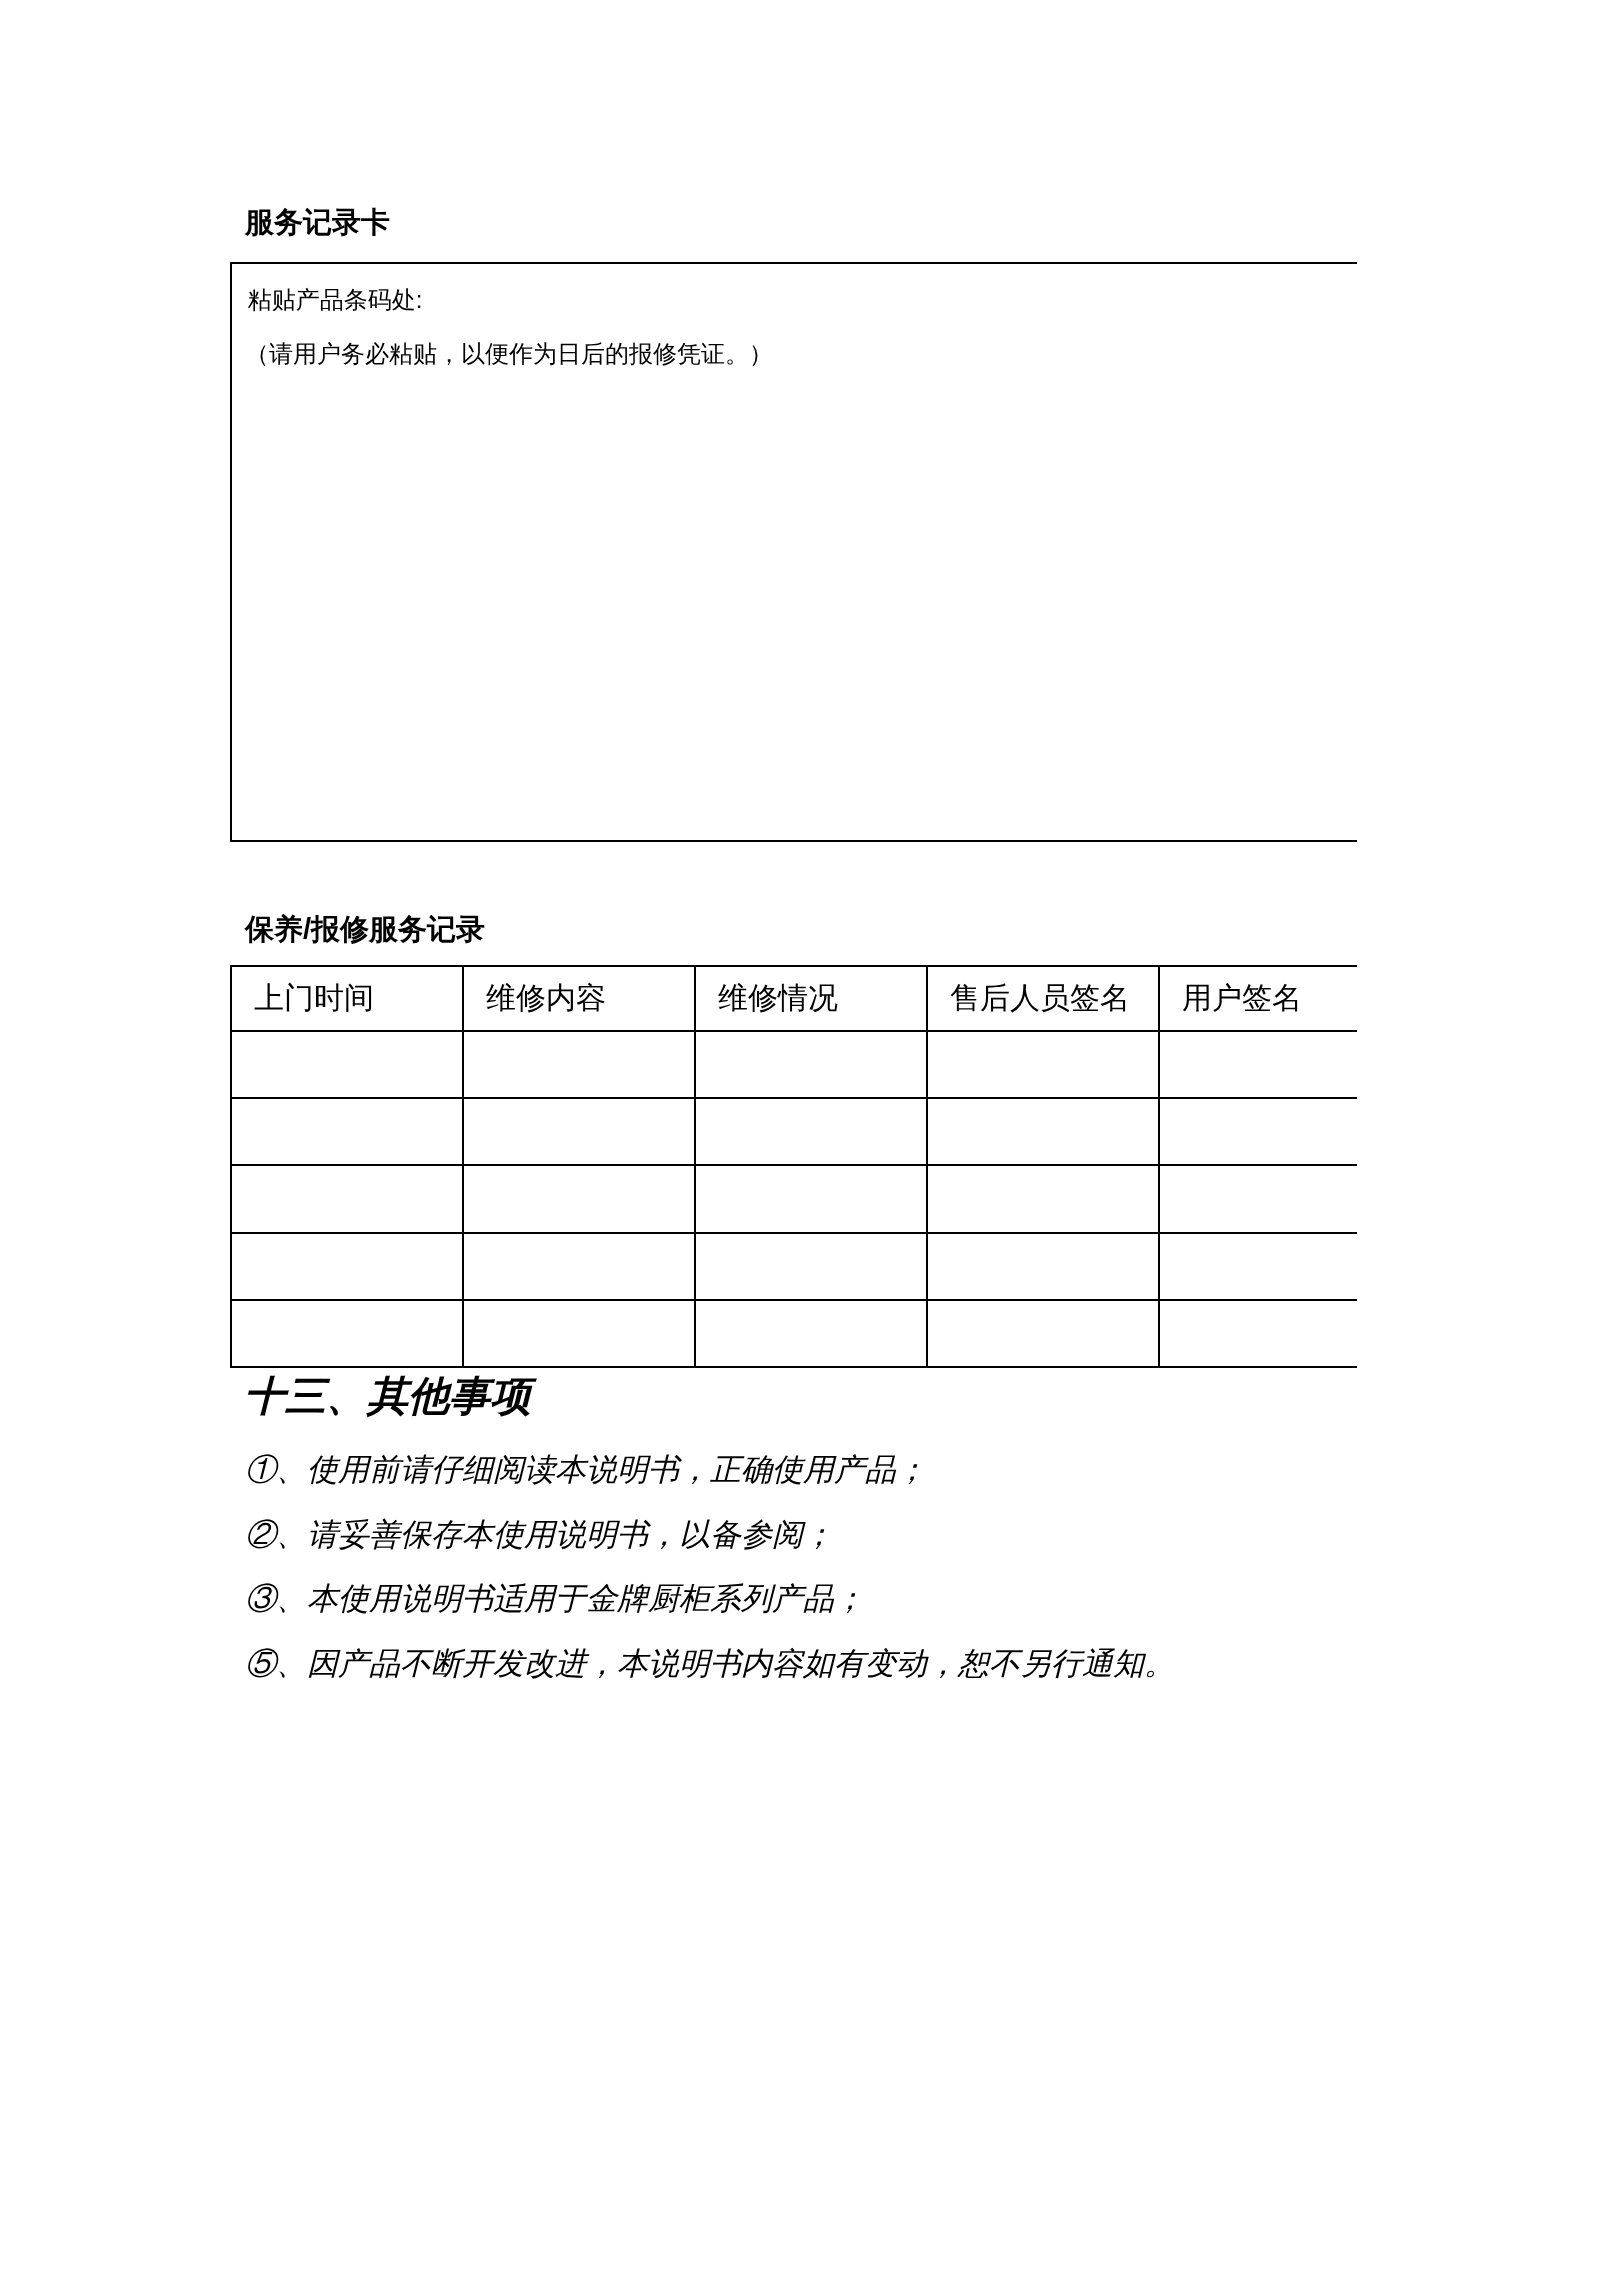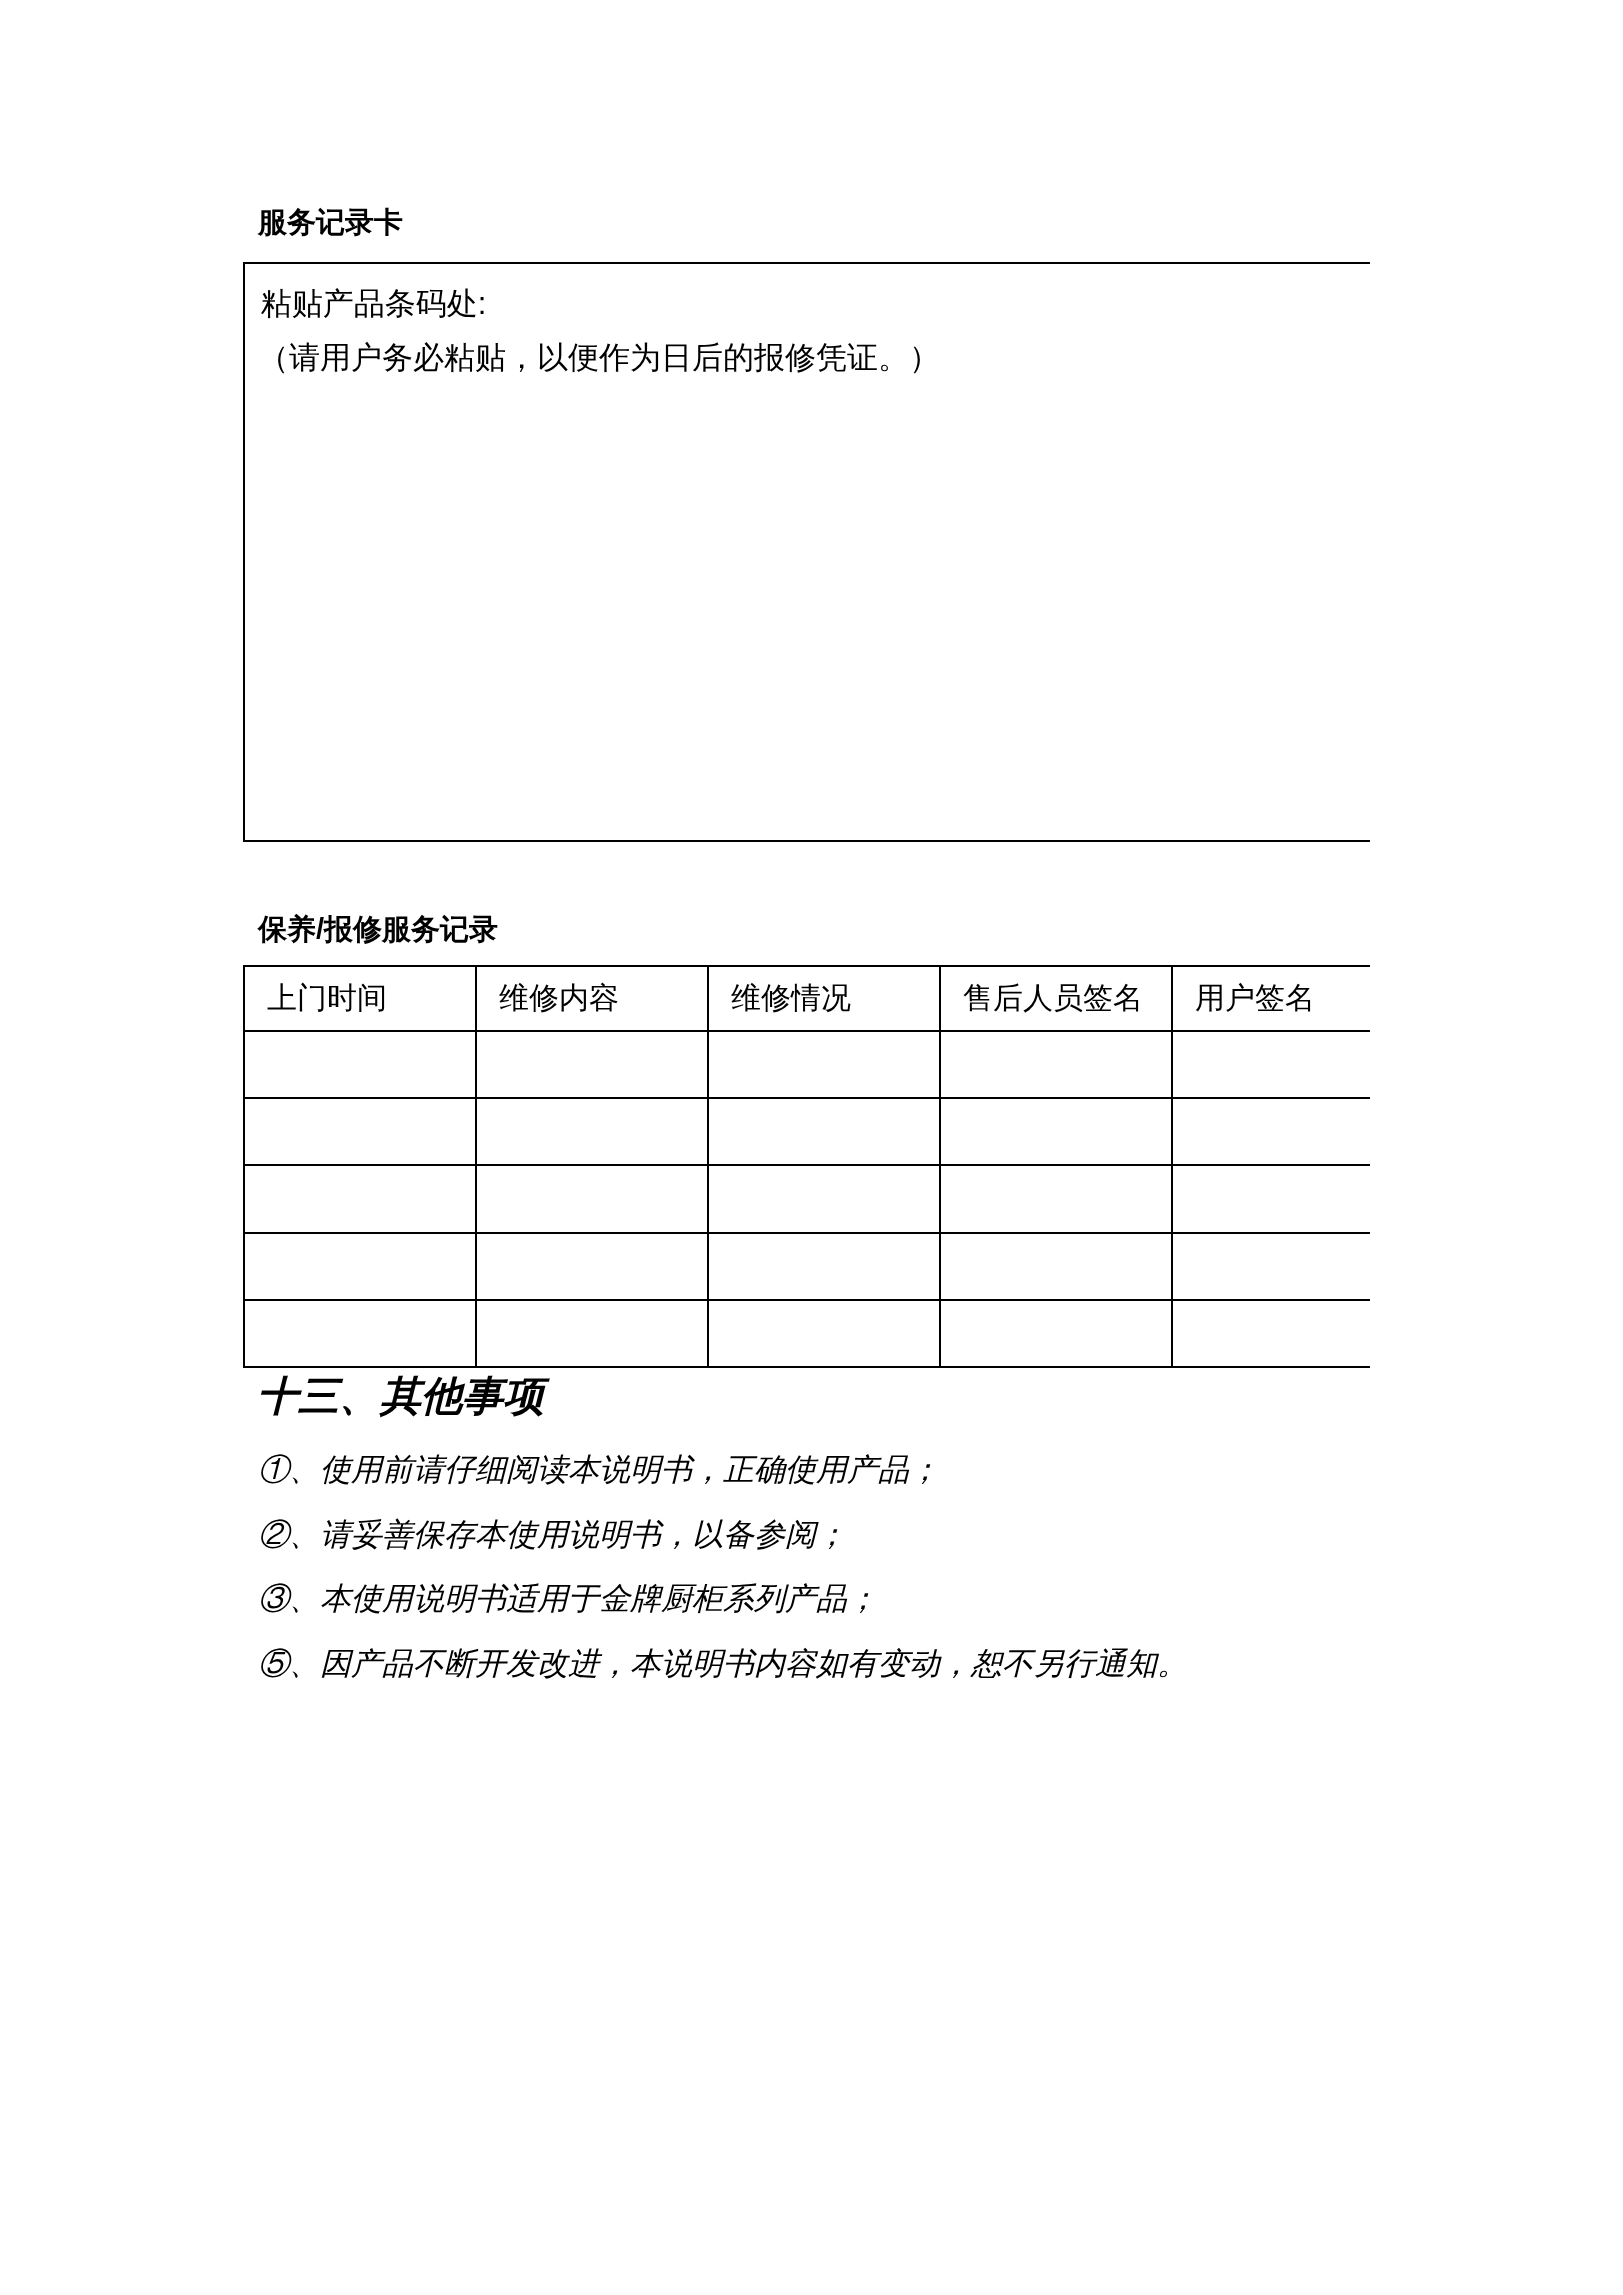--- a/index.html
+++ b/index.html
@@ -8,21 +8,20 @@
     background: #ffffff;
   }
   .page {
     position: relative;
     width: 1357px;
     height: 2295px;
     background: #ffffff;
     color: #000000;
     font-family: "Liberation Sans", sans-serif;
     overflow: hidden;
-    margin-left: 13px;
   }
   .h-small {
     position: absolute;
     margin: 0;
     font-size: 29px;
     font-weight: bold;
     line-height: 1.2;
     white-space: nowrap;
   }
   #title-service-card { left: 245px; top: 205px; }
@@ -33,21 +32,21 @@
     left: 230px;
     top: 262px;
     width: 1162px;
     height: 580px;
     border: 2px solid #000000;
     box-sizing: border-box;
   }
   .barcode-box p {
     position: absolute;
     margin: 0;
-    font-size: 31px;
+    font-size: 24px;
     line-height: 1.15;
     white-space: nowrap;
   }
   .box-line1 { left: 15.7px; top: 22px; }
   .box-line2 { left: 13px; top: 76px; }
 
   .record-table {
     position: absolute;
     left: 230px;
     top: 965px;

